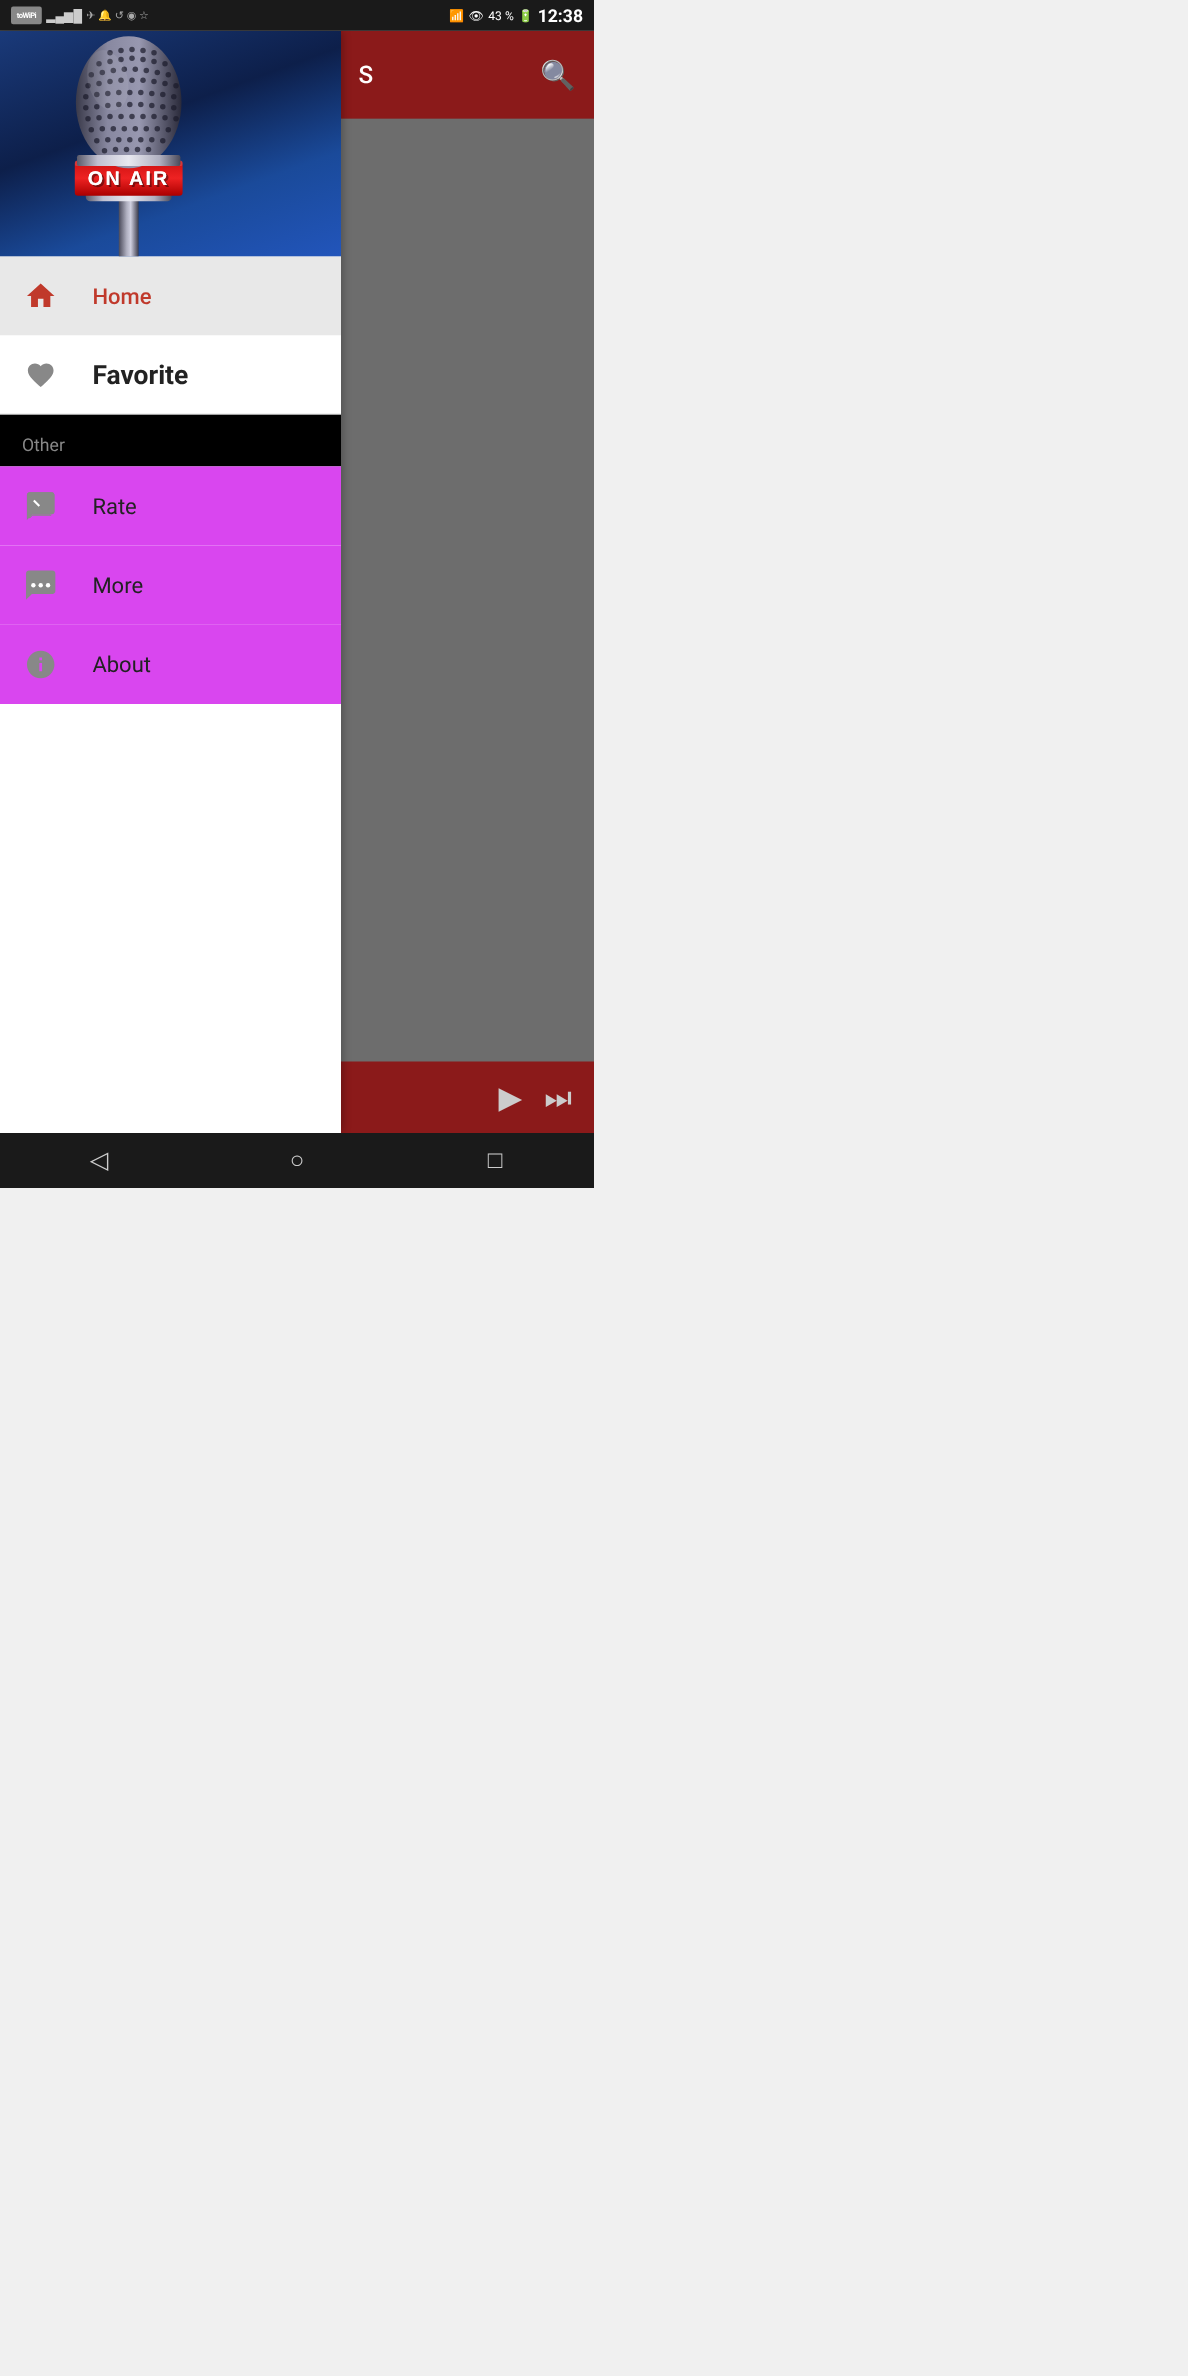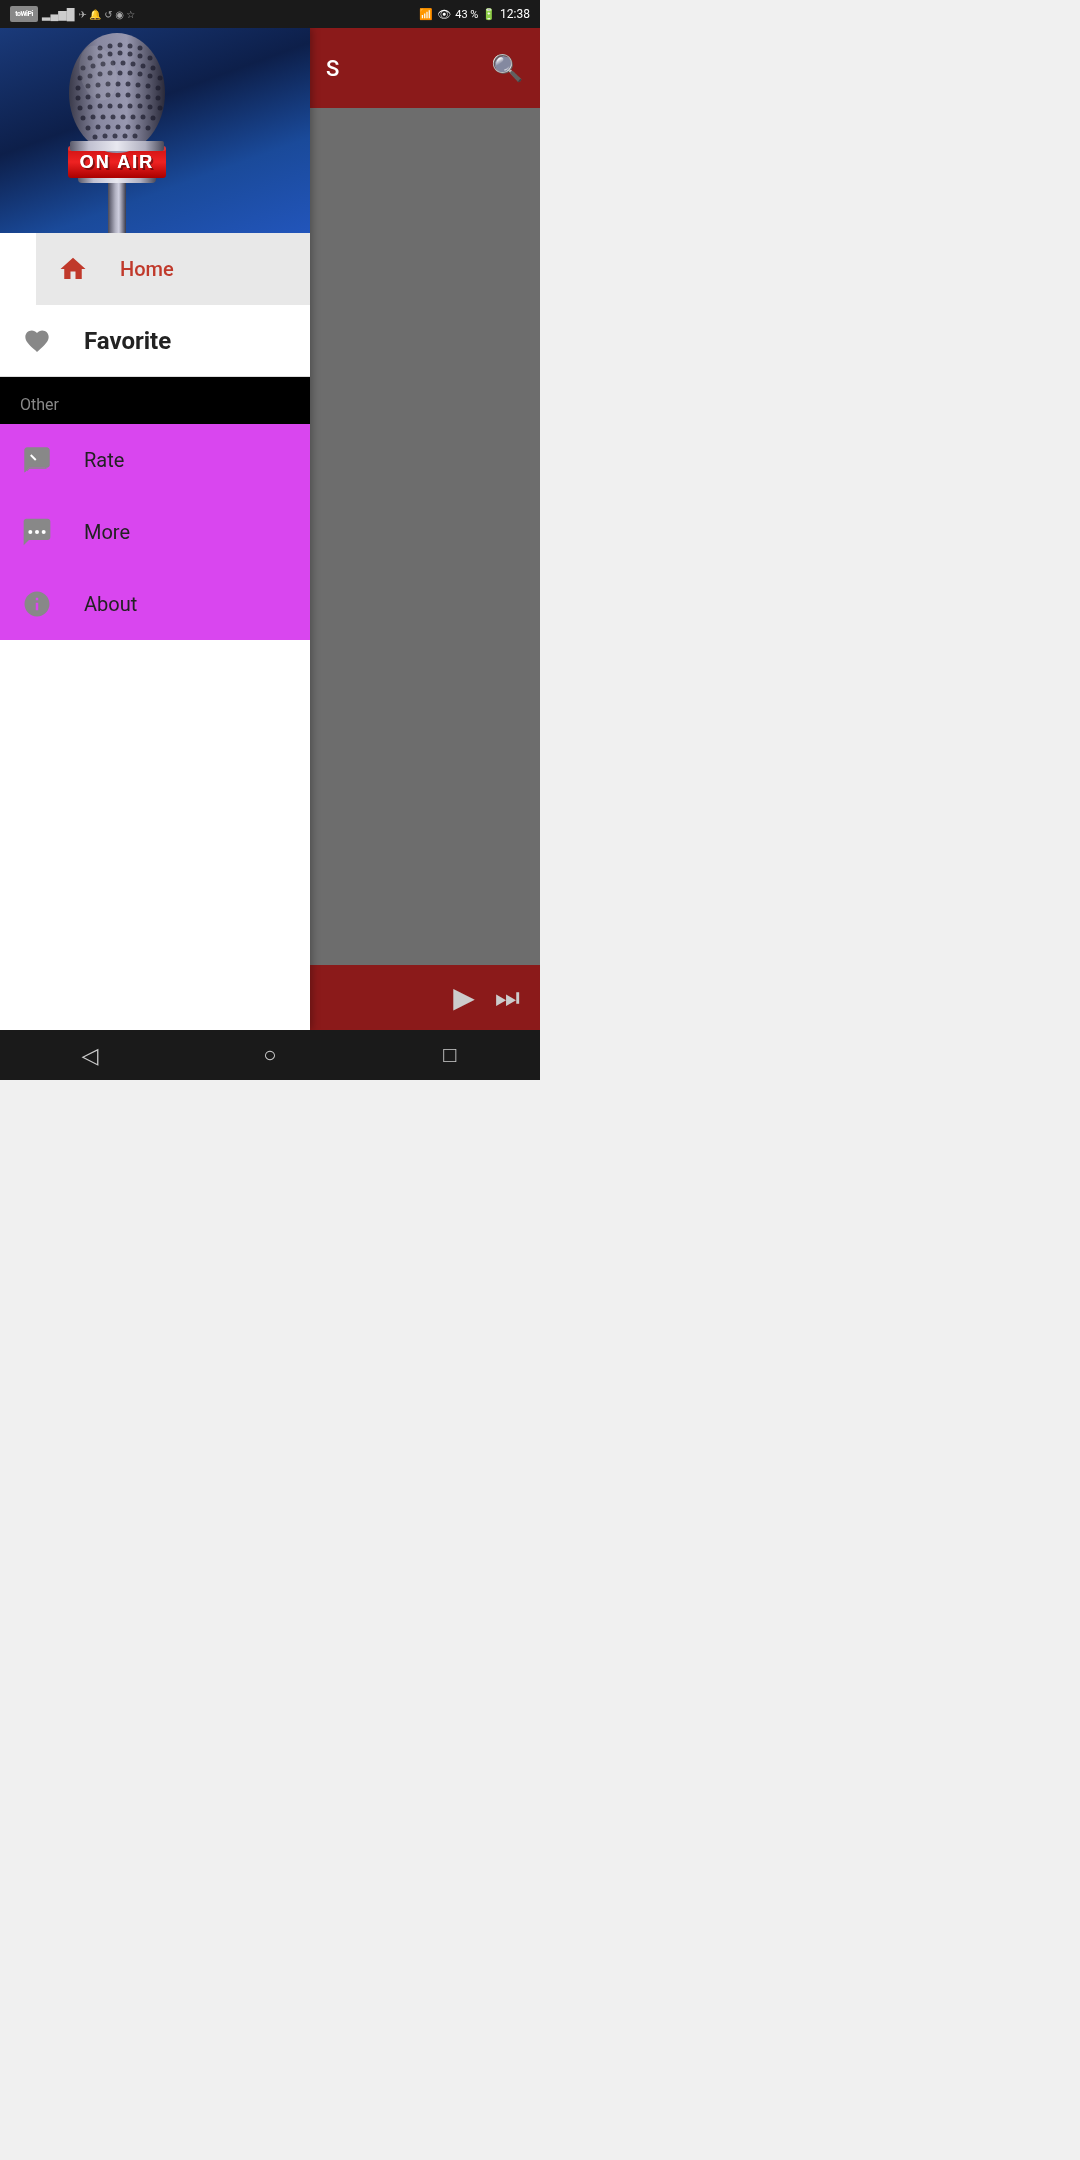--- a/index.html
+++ b/index.html
@@ -93,21 +93,20 @@
     
     .nav-home {
       display: flex;
       align-items: center;
       gap: 30px;
       padding: 0 20px;
       height: 72px;
       background: #e8e8e8;
       cursor: pointer;
       flex-shrink: 0;
-      margin-left: 36px;
     }
     .nav-home .label {
       font-size: 20px;
       font-weight: 500;
       color: #c0392b;
     }
 
     .nav-favorite {
       display: flex;
       align-items: center;
@@ -294,21 +293,21 @@
   <div class="status-left">
     <div class="wifi-logo" style="font-size:7px;letter-spacing:-0.5px;">toWiPi</div>
     <span style="color:#ccc;font-size:11px;">▂▄▆█</span>
     <span style="color:#aaa;font-size:10px;">✈ 🔔 ↺ ◉ ☆</span>
   </div>
   <div class="status-right">
     <span style="font-size:11px;">📶</span>
     <span style="font-size:11px;">👁</span>
     <span style="font-size:11px;color:#fff;">43 %</span>
     <span style="font-size:11px;">🔋</span>
-    <span style="font-size:12px;color:#fff;font-weight:400;">12:38</span>
+    <span style="font-size:16px;color:#fff;font-weight:700;">12:38</span>
   </div>
 </div>
 
 <div class="main-layout">
 
   <div class="drawer">
 
     <div class="hero-image">
       <div class="mic-container">
         

